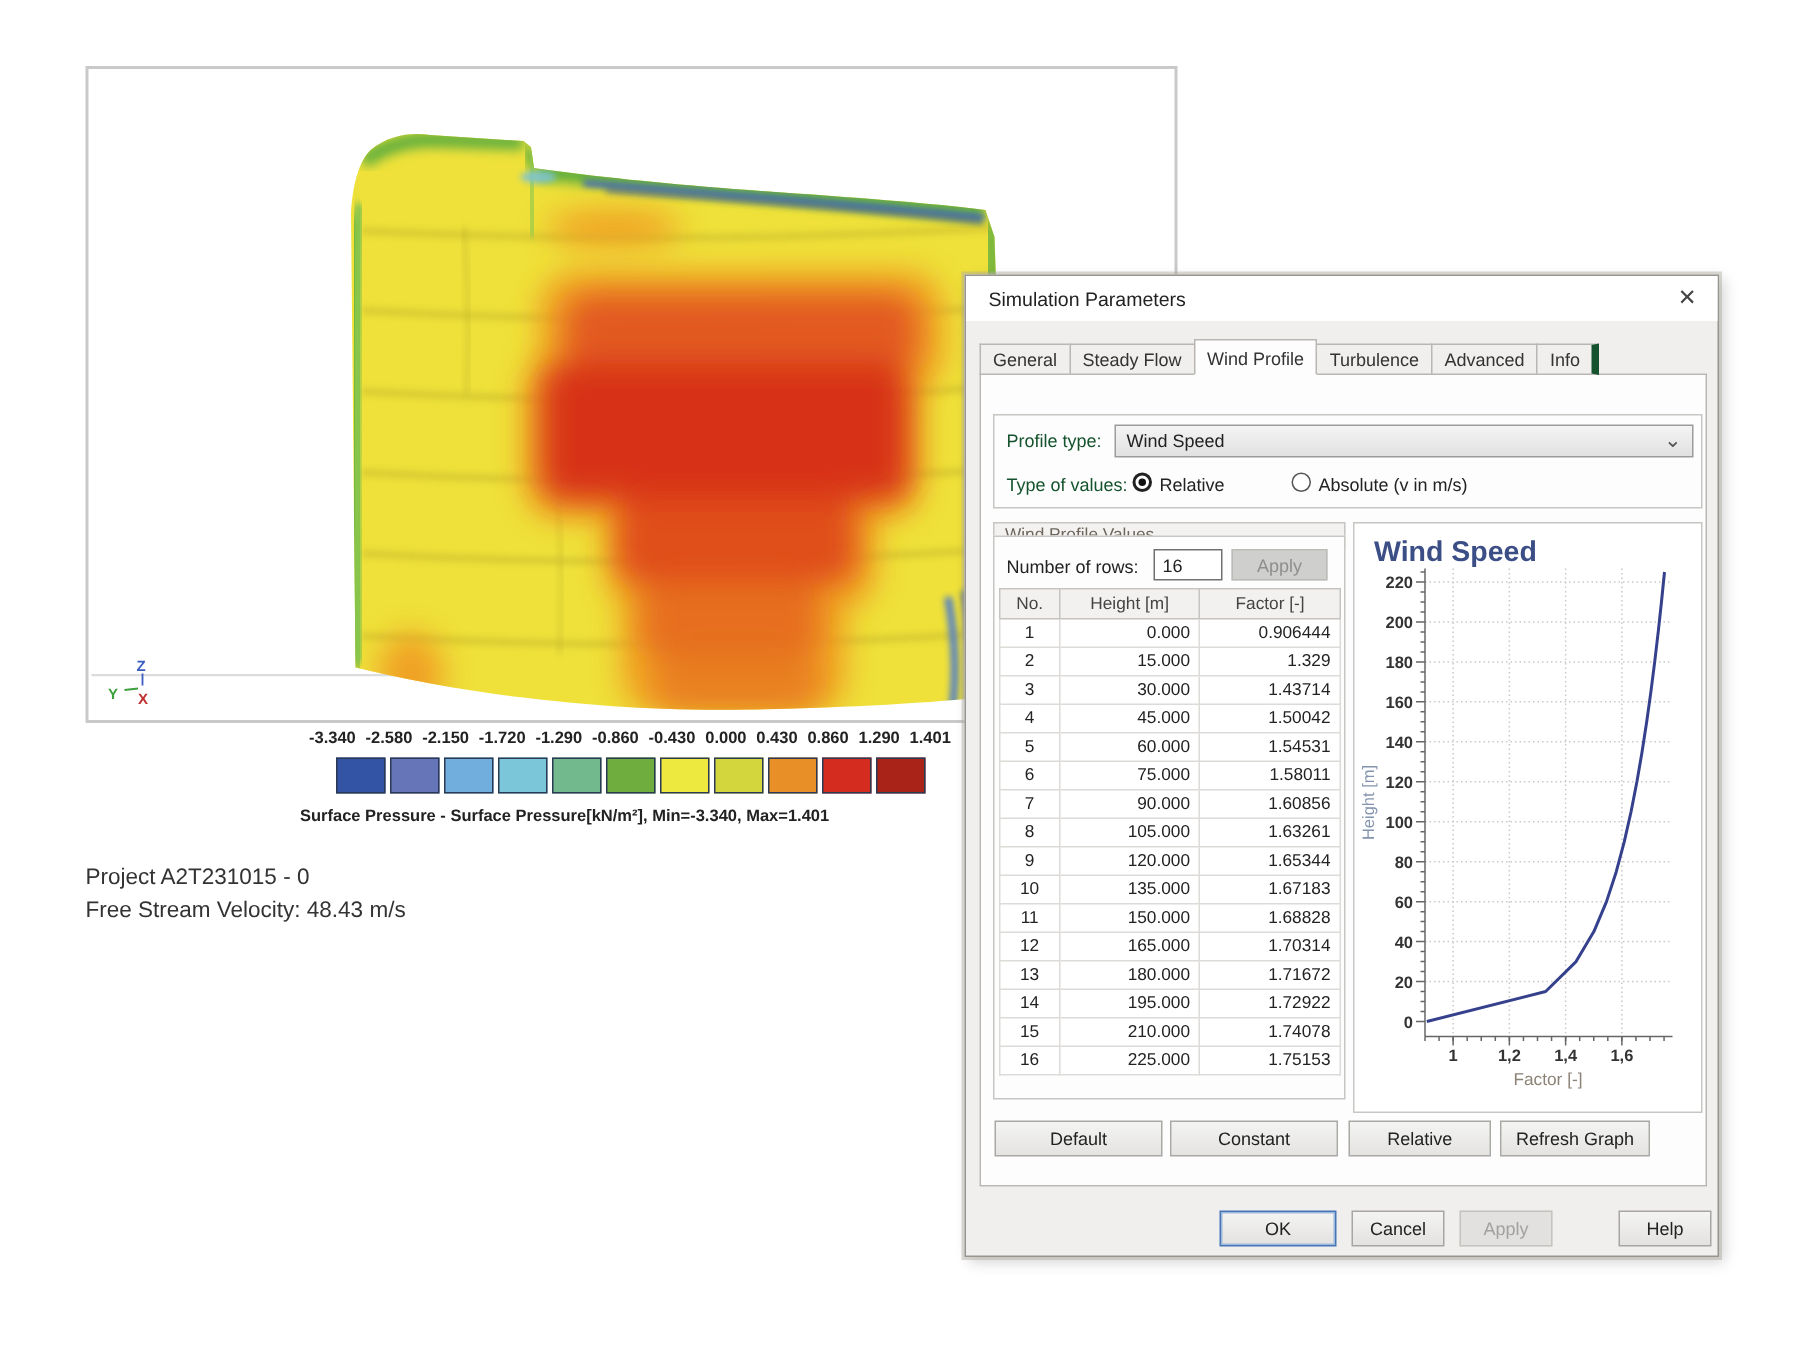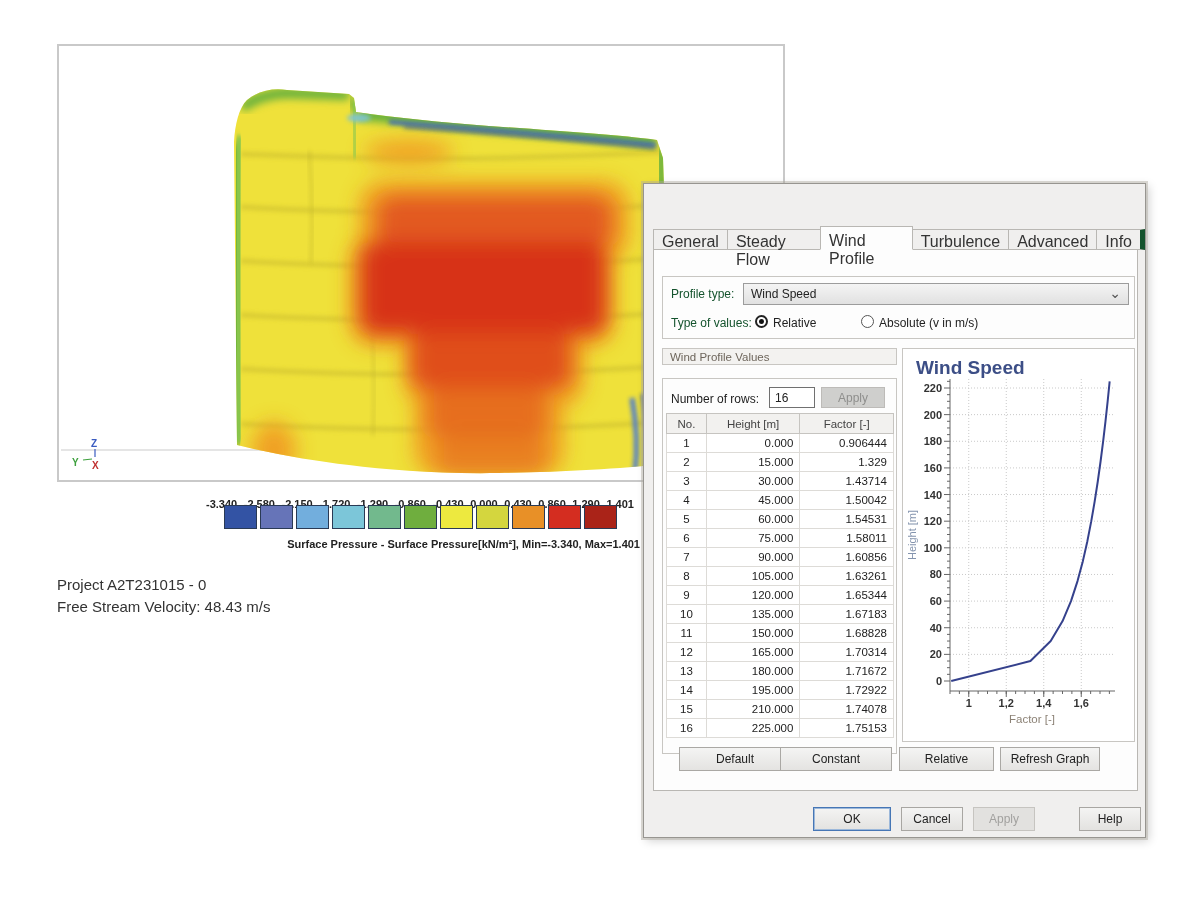--- a/index.html
+++ b/index.html
@@ -10,39 +10,39 @@
   
   #viewport { left:57px; top:44px; width:728px; height:438px;
               border:2px solid #c9c9c9; background:#fff; z-index:1; }
   #viewport svg { position:absolute; left:0; top:0; }
   svg text { font-family:"Liberation Sans", sans-serif; }
 
   
   #colorbar { left:200px; top:486px; width:440px; z-index:1; }
   .cb-labels { position:absolute; left:6px; top:0; width:428px; display:flex;
                justify-content:space-between; }
-  .cb-labels span { font-size:11px; font-weight:bold; color:#222; transform:translateX(0);margin-top:12px; }
+  .cb-labels span { font-size:11px; font-weight:bold; color:#222; transform:translateX(0); }
   .cb-swatches { position:absolute; left:24px; top:19px; display:flex; gap:3px; }
   .cb-swatches i { display:block; width:33px; height:24px; border:1px solid #2a3a55; }
-  .cb-caption { position:absolute; left:0; top:52px; width:440px; text-align:right;
+  .cb-caption { position:absolute; left:0; top:52px; width:440px; text-align:left;
                 font-size:11px; font-weight:bold; color:#222; }
 
   
   #info { left:57px; top:574px; font-size:15px; color:#333; line-height:22px; z-index:1; }
 
   
   #dialog { left:643px; top:183px; width:503px; height:655px; background:#f0efee;
             border:1px solid #979590; box-shadow:0 0 0 2px rgba(175,170,160,.45), 3px 3px 9px rgba(0,0,0,.18);
             z-index:10; }
   #titlebar { position:absolute; left:0; top:0; width:100%; height:30px; background:#fff; }
   #titlebar .t { position:absolute; left:15px; top:8px; font-size:13px; color:#222; }
   #titlebar .x { position:absolute; right:14px; top:5px; font-size:15px; color:#444; cursor:default; }
 
   .tabs { position:absolute; left:9px; top:45px; height:21px; display:flex; z-index:3; }
-  .tab { padding:3px 8px 2px; font-size:16px; color:#333; background:#f0efee;
+  .tab { padding:3px 8px 2px; font-size:12px; color:#333; background:#f0efee;
          border:1px solid #b9b7b3; border-right:none; height:21px; }
   .tab:last-child { border-right:5px solid #14532d; }
   .tab.active { background:#fdfdfd; height:24px; margin-top:-3px; padding-top:5px;
                 border-right:1px solid #b9b7b3; border-bottom:1px solid #fdfdfd; }
   .tab.active + .tab { border-left:none; }
 
   #tabpage { position:absolute; left:9px; top:65px; width:485px; height:542px;
              background:#fdfdfd; border:1px solid #b9b7b3; }
 
   .gcaption { position:absolute; height:17px; background:#f3f2f0; border:1px solid #c8c6c2;
@@ -59,21 +59,21 @@
   #dropdown .chev { position:absolute; right:7px; top:1px; font-size:14px; color:#555; }
   .radio { position:absolute; width:13px; height:13px; border:1px solid #555; border-radius:50%;
            background:#fff; }
   .radio.sel { border:2px solid #222; }
   .radio.sel::after { content:""; position:absolute; left:2px; top:2px; width:5px; height:5px;
                       border-radius:50%; background:#111; }
   .rlabel { position:absolute; font-size:12px; color:#222; }
 
   
   #g2cap { left:8px; top:98px; width:235px; }
-  #g2 { left:8px; top:128px; width:235px; height:376px; }
+  #g2 { left:8px; top:107px; width:235px; height:376px; }
   #g2 .lbl { position:absolute; left:8px; top:13px; font-size:12px; color:#222; }
   #rowsInput { position:absolute; left:106px; top:8px; width:46px; height:21px;
                border:1px solid #707070; background:#fff; font-size:12px; color:#222;
                padding-left:5px; font-family:"Liberation Sans",sans-serif; }
   #applyBtn { position:absolute; left:158px; top:8px; width:64px; height:21px;
               background:#cfcfcd; border:1px solid #bdbbb8; color:#8f8f8d; font-size:12px;
               text-align:center; padding-top:3px; }
   #vtable { position:absolute; left:3px; top:34px; width:228px; border-collapse:collapse; }
   #vtable th { height:20px; background:#f2f1ef; border:1px solid #c6c4c0; font-size:11.5px;
                font-weight:normal; color:#444; }
@@ -219,20 +219,24 @@
     </div>
   <div class="cb-caption">Surface Pressure  - Surface Pressure[kN/m²], Min=-3.340, Max=1.401</div>
 </div>
 
 <div id="info" class="abs">
   <div>Project A2T231015 - 0</div>
   <div>Free Stream Velocity: 48.43 m/s</div>
 </div>
 
 <div id="dialog" class="abs">
+  <div id="titlebar">
+    <span class="t">Simulation Parameters</span>
+    <span class="x">✕</span>
+  </div>
 
   <div class="tabs" id="tabs">
       <div class="tab">General</div>
       <div class="tab">Steady Flow</div>
       <div class="tab active">Wind Profile</div>
       <div class="tab">Turbulence</div>
       <div class="tab">Advanced</div>
       <div class="tab">Info</div>
     </div>
 
@@ -458,21 +462,21 @@
           <text x="140.75" y="358" font-size="11" fill="#333" text-anchor="middle" font-weight="bold">1,4</text>
           <line x1="178.25" y1="342" x2="178.25" y2="348" stroke="#666" stroke-width="1"></line>
           <text x="178.25" y="358" font-size="11" fill="#333" text-anchor="middle" font-weight="bold">1,6</text>
           <text x="13" y="186" font-size="11" fill="#8494ae" transform="rotate(-90 13 186)" text-anchor="middle">Height [m]</text>
           <text x="129" y="374" font-size="11.5" fill="#8c8276" text-anchor="middle">Factor [-]</text>
           <polyline points="48.20825,332 127.43749999999999,312.02272727272725 147.71375,292.04545454545456 159.57875,272.0681818181818 167.995625,252.0909090909091 174.520625,232.11363636363637 179.855,212.13636363636363 184.36437499999997,192.1590909090909 188.27,172.1818181818182 191.718125,152.20454545454547 194.8025,132.22727272727272 197.58875,112.25 200.135,92.27272727272728 202.47875,72.29545454545456 204.64624999999998,52.31818181818181 206.661875,32.34090909090912" fill="none" stroke="#35418c" stroke-width="2" stroke-linejoin="round"></polyline>
         </svg>
     </div>
 
     <div id="actionRow"></div>
-  <div class="abtn" style="left: 9px; width: 112px; margin-left: 16px;">Default</div>
+  <div class="abtn" style="left: 9px; width: 112px;">Default</div>
       <div class="abtn" style="left: 126px; width: 112px;">Constant</div>
       <div class="abtn" style="left: 245px; width: 95px;">Relative</div>
       <div class="abtn" style="left: 346px; width: 100px;">Refresh Graph</div>
     </div>
 
   <div id="footerRow"></div>
 <div class="fbtn default" style="left: 169px; width: 78px;">OK</div>
     <div class="fbtn" style="left: 257px; width: 62px;">Cancel</div>
     <div class="fbtn disabled" style="left: 329px; width: 62px;">Apply</div>
     <div class="fbtn" style="left: 435px; width: 62px;">Help</div>

